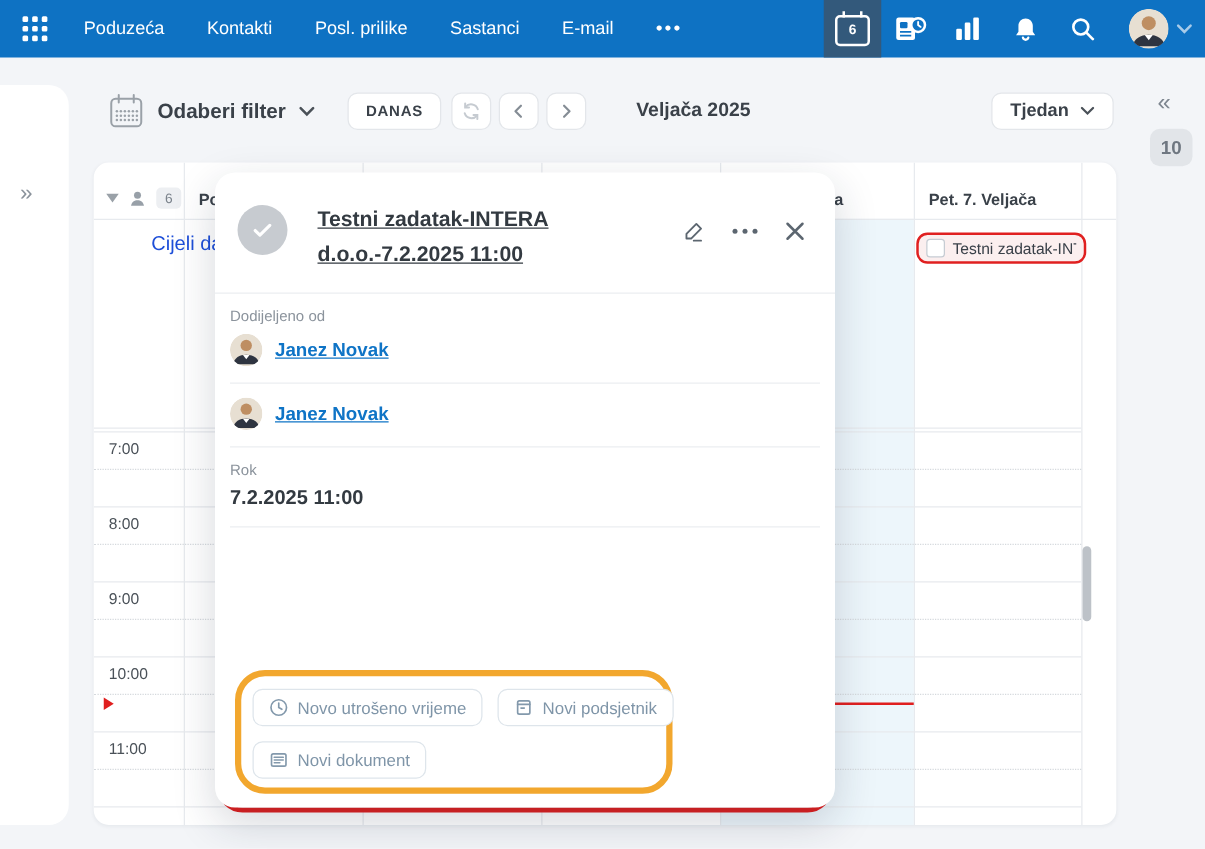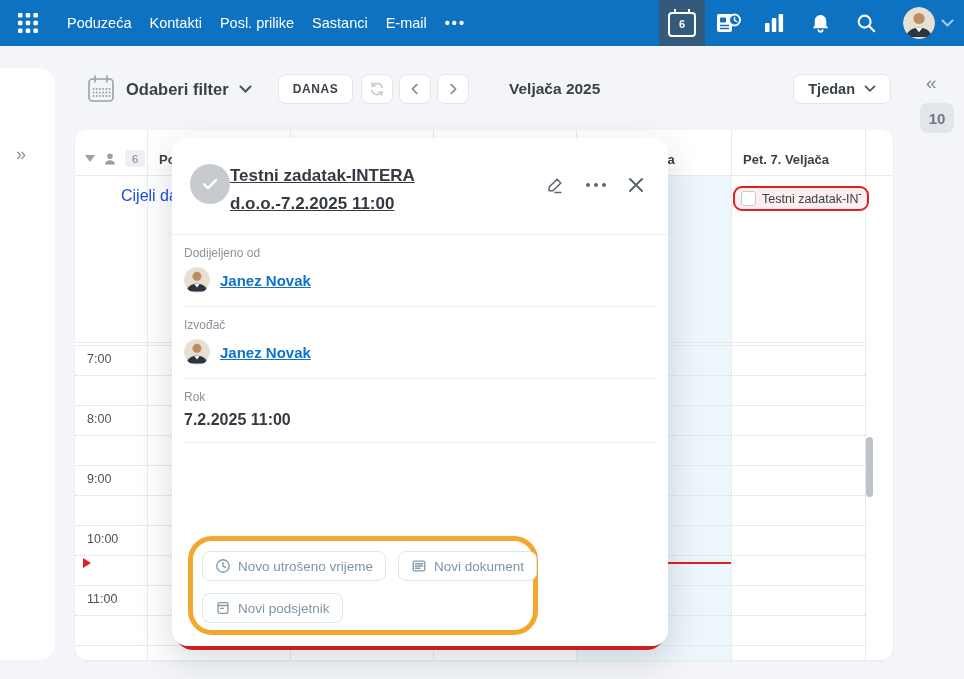--- a/index.html
+++ b/index.html
@@ -2,21 +2,21 @@
 <html lang="hr"><head>
 <meta charset="utf-8">
 <style>
   html,body{margin:0;padding:0;}
   body{font-family:"Liberation Sans",sans-serif;background:#F3F5F8;}
   .stage{position:relative;width:964px;height:679px;overflow:hidden;background:#F3F5F8;}
 
   
   .nav{position:absolute;left:0;top:0;width:964px;height:46px;background:#0E72C3;display:flex;align-items:center;}
   .nav-grid{width:30px;height:30px;margin-left:13px;display:flex;align-items:center;justify-content:center;cursor:pointer;}
-  .nav-items{display:flex;align-items:center;gap:18px;margin-left:24px;}
+  .nav-items{display:flex;align-items:center;gap:34px;margin-left:24px;}
   .nav-item{color:#fff;font-size:14.5px;font-weight:500;text-decoration:none;cursor:pointer;white-space:nowrap;}
   .nav-more{letter-spacing:2px;font-weight:700;}
   .nav-right{display:flex;align-items:center;margin-left:auto;height:46px;}
   .nav-tile{width:46px;height:46px;display:flex;align-items:center;justify-content:center;cursor:pointer;}
   .nav-tile.active{background:#33597B;}
   .cal-icon{position:relative;width:24px;height:21px;border:2px solid #fff;border-radius:4px;margin-top:3px;}
   .cal-icon::before,.cal-icon::after{content:"";position:absolute;top:-5px;width:2px;height:5px;background:#fff;}
   .cal-icon::before{left:4px;} .cal-icon::after{right:4px;}
   .cal-num{display:block;text-align:center;color:#fff;font-size:11px;font-weight:700;line-height:21px;}
   .nav-avatar{width:32px;height:32px;border-radius:50%;overflow:hidden;margin:0 6px 0 14px;cursor:pointer;flex:none;}
@@ -57,21 +57,21 @@
   .event-chip .txt{font-size:12.5px;color:#3A4149;white-space:nowrap;overflow:hidden;}
   .now-tri{position:absolute;left:8px;top:428px;width:0;height:0;border-top:5px solid transparent;border-bottom:5px solid transparent;border-left:8px solid #E01F1F;}
   .now-line{position:absolute;left:501px;top:432px;width:155px;height:2px;background:#E01F1F;}
   .scroll-thumb{position:absolute;left:791px;top:307px;width:7px;height:60px;background:#BDC2C8;border-radius:4px;cursor:pointer;}
 
   
   .annotation-red{position:absolute;left:174px;top:150px;width:492px;height:500px;border:4px solid #E01F1F;border-radius:20px;box-sizing:border-box;z-index:40;}
   .modal{position:absolute;left:172px;top:138px;width:496px;height:508px;background:#fff;border-radius:16px;box-shadow:0 12px 34px rgba(25,39,60,.18);z-index:50;}
   .m-header{display:flex;align-items:flex-start;padding:24px 20px 0 18px;}
   .check-circle{width:40px;height:40px;border-radius:50%;background:#C7CBD0;display:flex;align-items:center;justify-content:center;flex:none;margin-top:2px;cursor:pointer;}
-  .m-title{width:250px;font-size:17px;font-weight:700;color:#333A41;text-decoration:underline;line-height:1.65;cursor:pointer;}
+  .m-title{margin-left:24px;width:250px;font-size:17px;font-weight:700;color:#333A41;text-decoration:underline;line-height:1.65;cursor:pointer;}
   .m-hdr-icons{margin-left:auto;display:flex;align-items:center;gap:14px;padding-top:10px;}
   .hicon{cursor:pointer;display:flex;padding:3px;}
   .m-hr{height:1px;background:#ECEEF1;margin-top:16px;}
   .m-body{padding:0 12px;}
   .m-section{border-bottom:1px solid #ECEEF1;padding:11px 0 13px;}
   .m-label{font-size:12px;color:#8B939C;margin-bottom:7px;}
   .person-row{display:flex;align-items:center;gap:10px;}
   .p-avatar{width:26px;height:26px;border-radius:50%;overflow:hidden;flex:none;}
   .p-link{font-size:15px;font-weight:700;color:#0F74C6;text-decoration:underline;cursor:pointer;}
   .m-value{font-size:16px;font-weight:700;color:#333A41;}
@@ -330,21 +330,20 @@
                 <circle cx="16" cy="16" r="16" fill="#E7DFD2"></circle>
                 <circle cx="16" cy="11.5" r="5.6" fill="#BE8E62"></circle>
                 <path d="M3 30c1.2-6.2 6.4-9.3 13-9.3S27.8 23.8 29 30z" fill="#2E3440"></path>
                 <path d="M12.8 21l3.2 4.2 3.2-4.2z" fill="#fff"></path>
               </svg>
           </div>
           <a class="p-link">Janez Novak</a>
         </div>
       </div>
       <div class="m-section">
-        <div class="m-label">Izvođač</div>
         <div class="person-row">
           <div class="p-avatar">
             <svg width="26" height="26" viewBox="0 0 32 32">
                 <circle cx="16" cy="16" r="16" fill="#E7DFD2"></circle>
                 <circle cx="16" cy="11.5" r="5.6" fill="#BE8E62"></circle>
                 <path d="M3 30c1.2-6.2 6.4-9.3 13-9.3S27.8 23.8 29 30z" fill="#2E3440"></path>
                 <path d="M12.8 21l3.2 4.2 3.2-4.2z" fill="#fff"></path>
               </svg>
           </div>
           <a class="p-link">Janez Novak</a>
@@ -361,28 +360,28 @@
     <div class="m-actions">
       <button class="act-btn">
         <svg width="16" height="16" viewBox="0 0 18 18" fill="none" stroke="#8399AC" stroke-width="1.5" stroke-linecap="round">
             <circle cx="9" cy="9" r="7"></circle>
             <path d="M9 5v4l2.8 1.6"></path>
           </svg>
         <span>Novo utrošeno vrijeme</span>
       </button>
       <button class="act-btn">
         <svg width="16" height="16" viewBox="0 0 18 18" fill="none" stroke="#8399AC" stroke-width="1.5" stroke-linecap="round">
-            <rect x="2.5" y="3.5" width="13" height="11" rx="1.5"></rect>
-            <path d="M5 6.5h8M5 9h8M5 11.5h5"></path>
-          </svg>
-        <span>Novi dokument</span>
+            <rect x="3.5" y="3" width="11" height="12" rx="1.5"></rect>
+            <path d="M3.5 6.2h11M6.5 9.5h3"></path>
+          </svg>
+        <span>Novi podsjetnik</span>
       </button>
       <button class="act-btn">
         <svg width="16" height="16" viewBox="0 0 18 18" fill="none" stroke="#8399AC" stroke-width="1.5" stroke-linecap="round">
-            <rect x="3.5" y="3" width="11" height="12" rx="1.5"></rect>
-            <path d="M3.5 6.2h11M6.5 9.5h3"></path>
-          </svg>
-        <span>Novi podsjetnik</span>
+            <rect x="2.5" y="3.5" width="13" height="11" rx="1.5"></rect>
+            <path d="M5 6.5h8M5 9h8M5 11.5h5"></path>
+          </svg>
+        <span>Novi dokument</span>
       </button>
     </div>
   </div>
 
 </div>
 
 </body></html>

